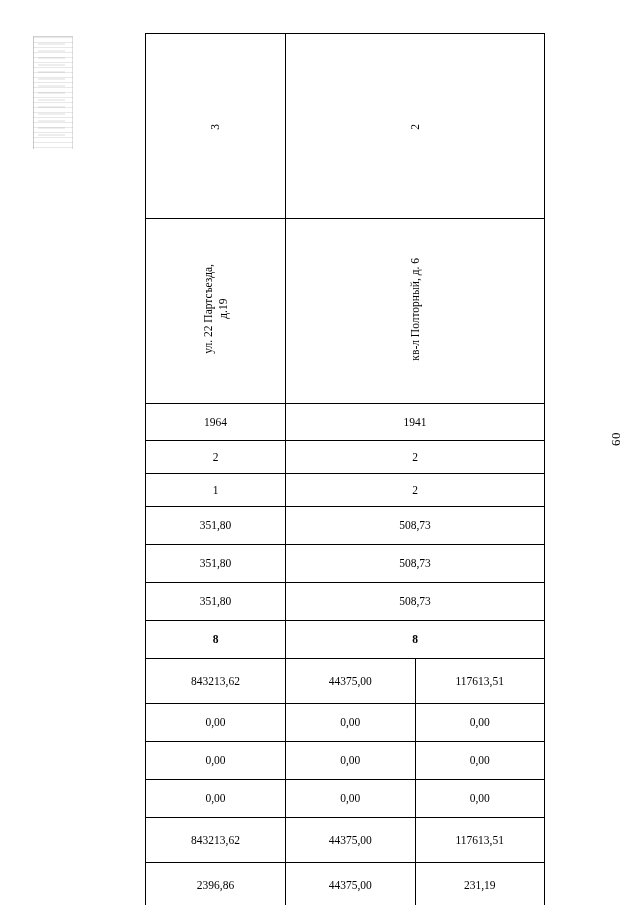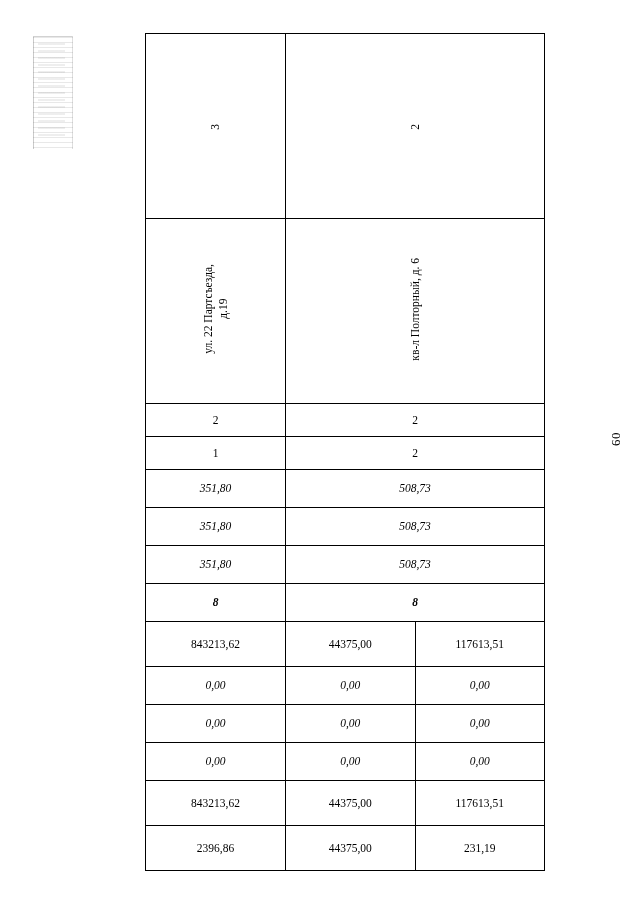--- a/index.html
+++ b/index.html
@@ -98,21 +98,21 @@
     display: inline-block;
     text-align: center;
     line-height: 1.3;
     font-size: 11.5px;
     white-space: pre-line;
   }
 
   .h-num { height: 30px; }
   .h-work { height: 34px; }
   .h-small { height: 26px; }
-  .h-money { height: 31px; font-style: italic; }
+  .h-money { height: 31px; }
   .h-money-tall { height: 38px; }
 
   .bold { font-weight: bold; }
 </style>
 </head>
 <body>
 
 <div class="scan-artifact"></div>
 
 <div class="page-number">60</div>
@@ -132,20 +132,24 @@
     <tr>
       <td class="w-c1 vert">
         <span class="rot">ул. 22 Партсъезда,
 д.19</span>
       </td>
       <td class="vert" colspan="2">
         <span class="rot">кв-л Полторный, д. 6</span>
       </td>
     </tr>
 
+    <tr>
+      <td class="w-c1 h-num">1964</td>
+      <td class="h-num" colspan="2">1941</td>
+    </tr>
 
 
     <tr>
       <td class="w-c1 h-small">2</td>
       <td class="h-small" colspan="2">2</td>
     </tr>
 
     <tr>
       <td class="w-c1 h-small">1</td>
       <td class="h-small" colspan="2">2</td>

